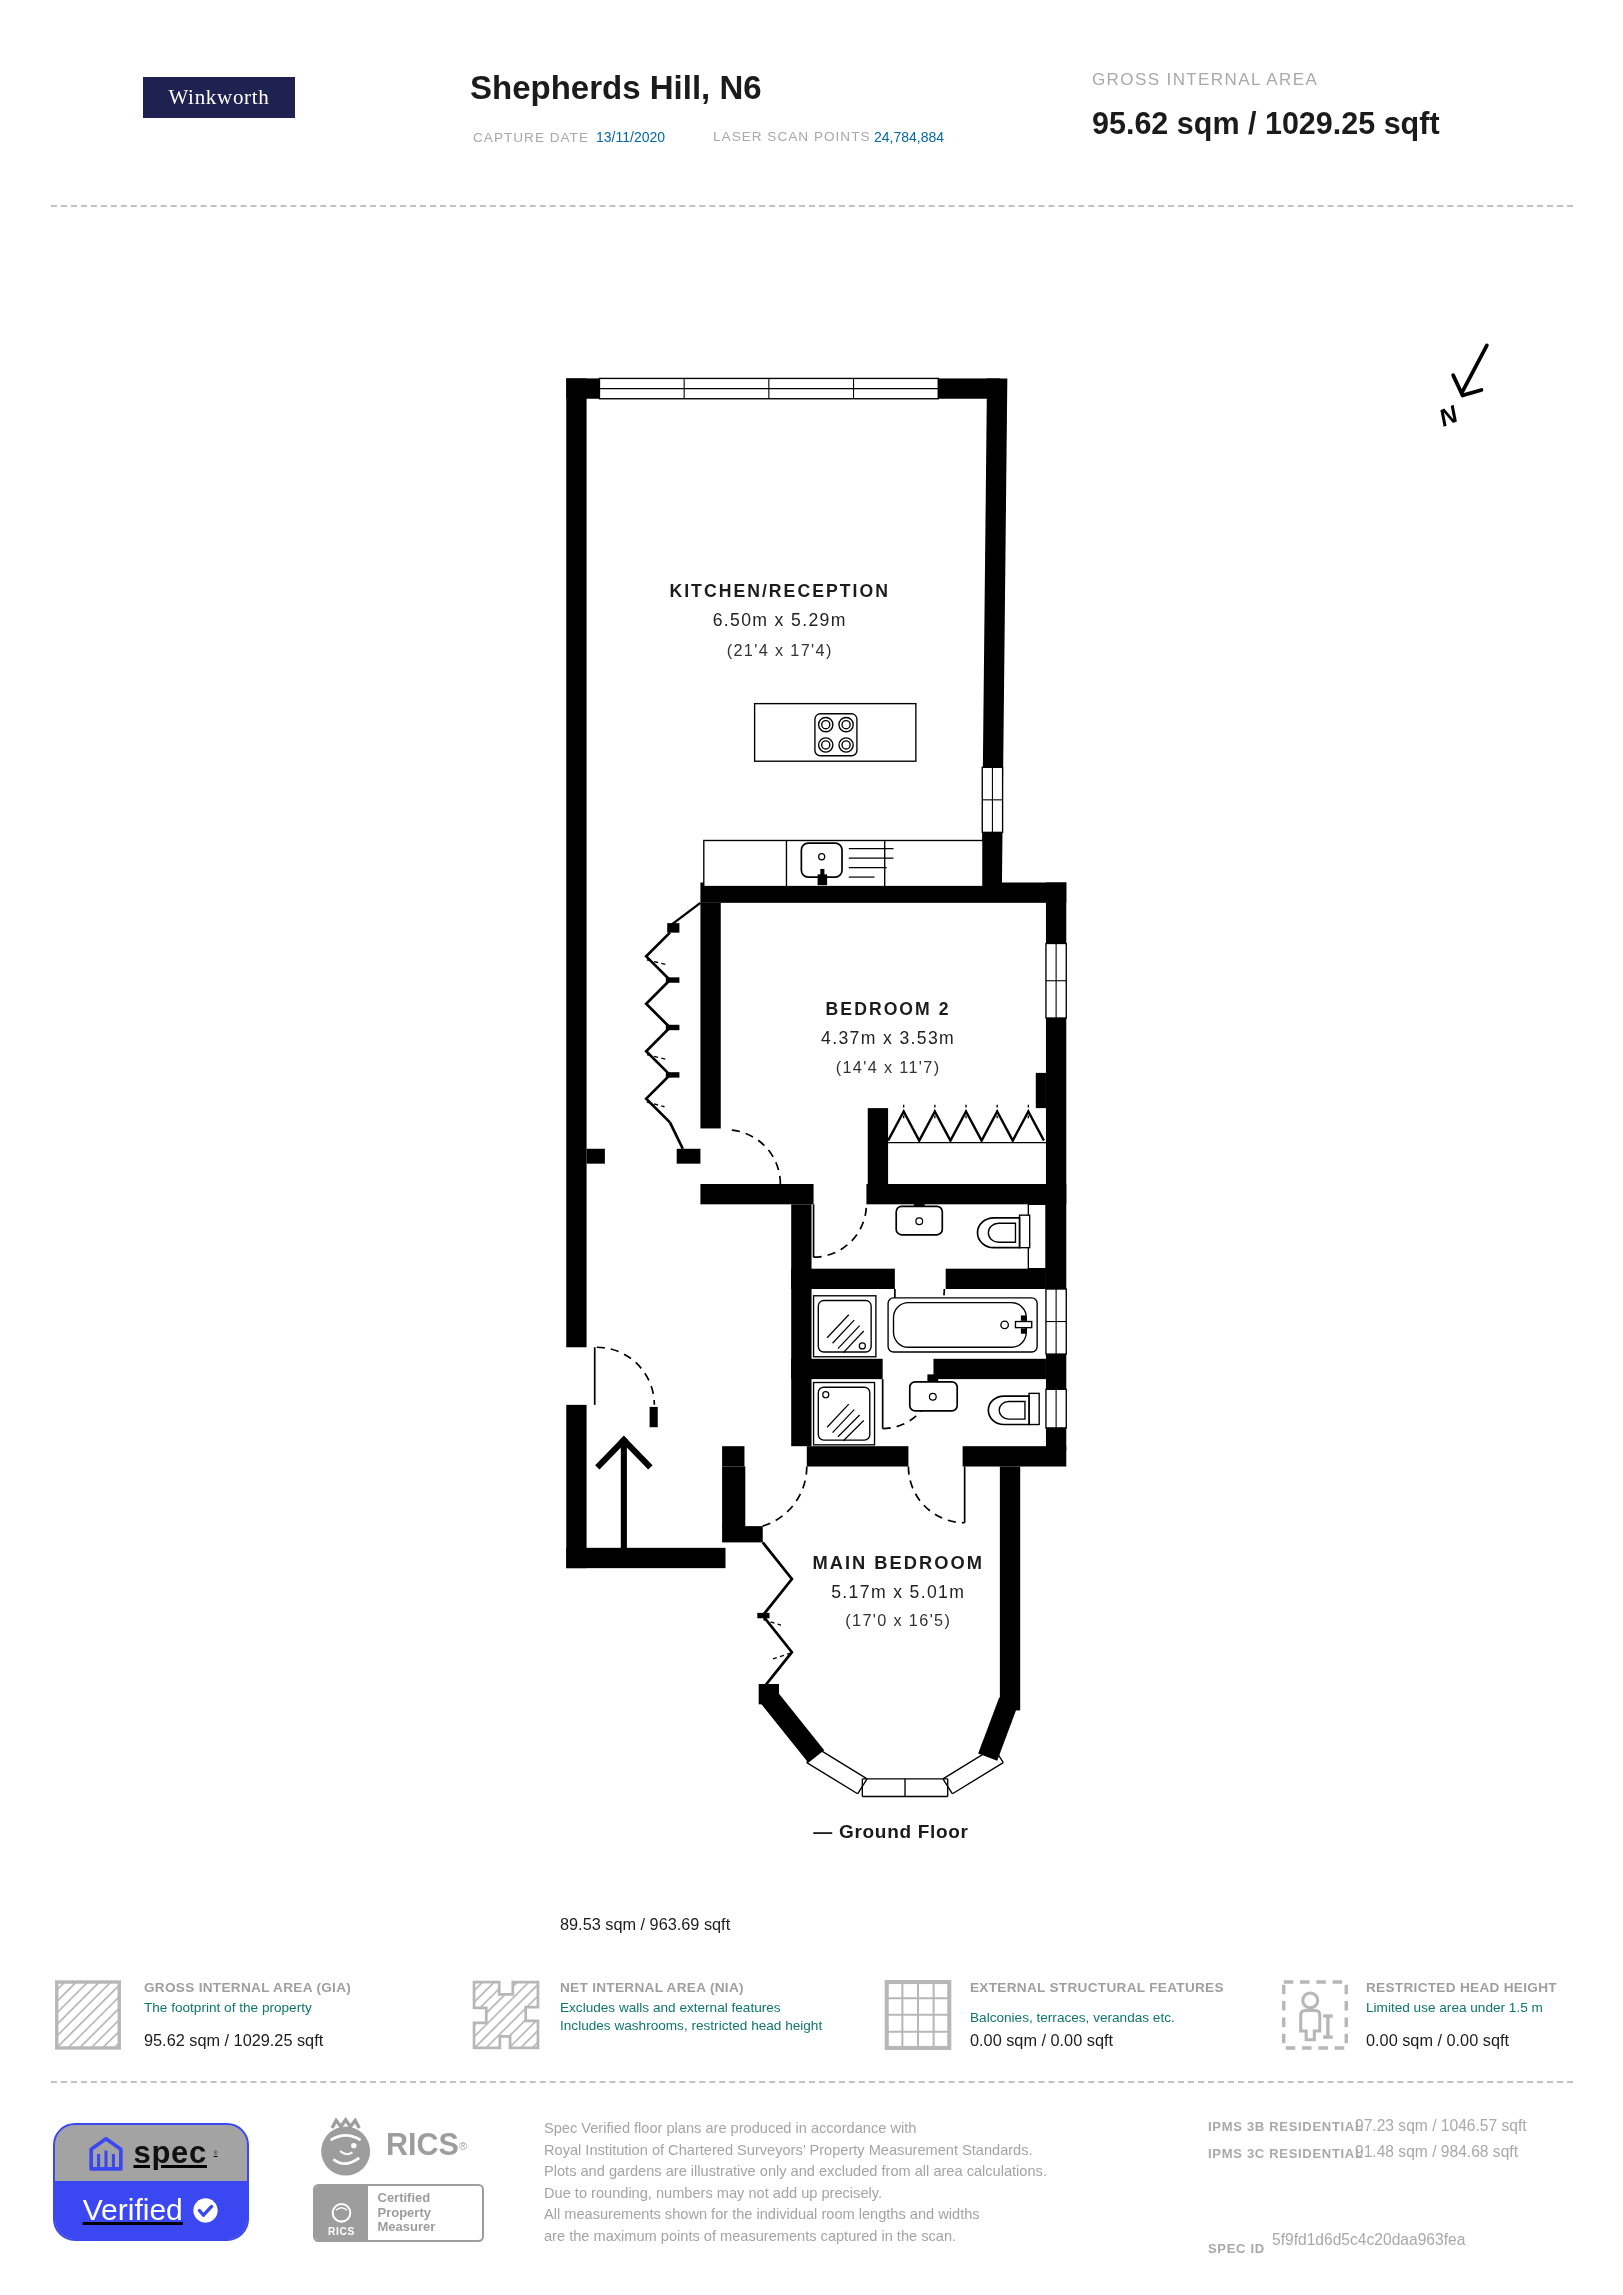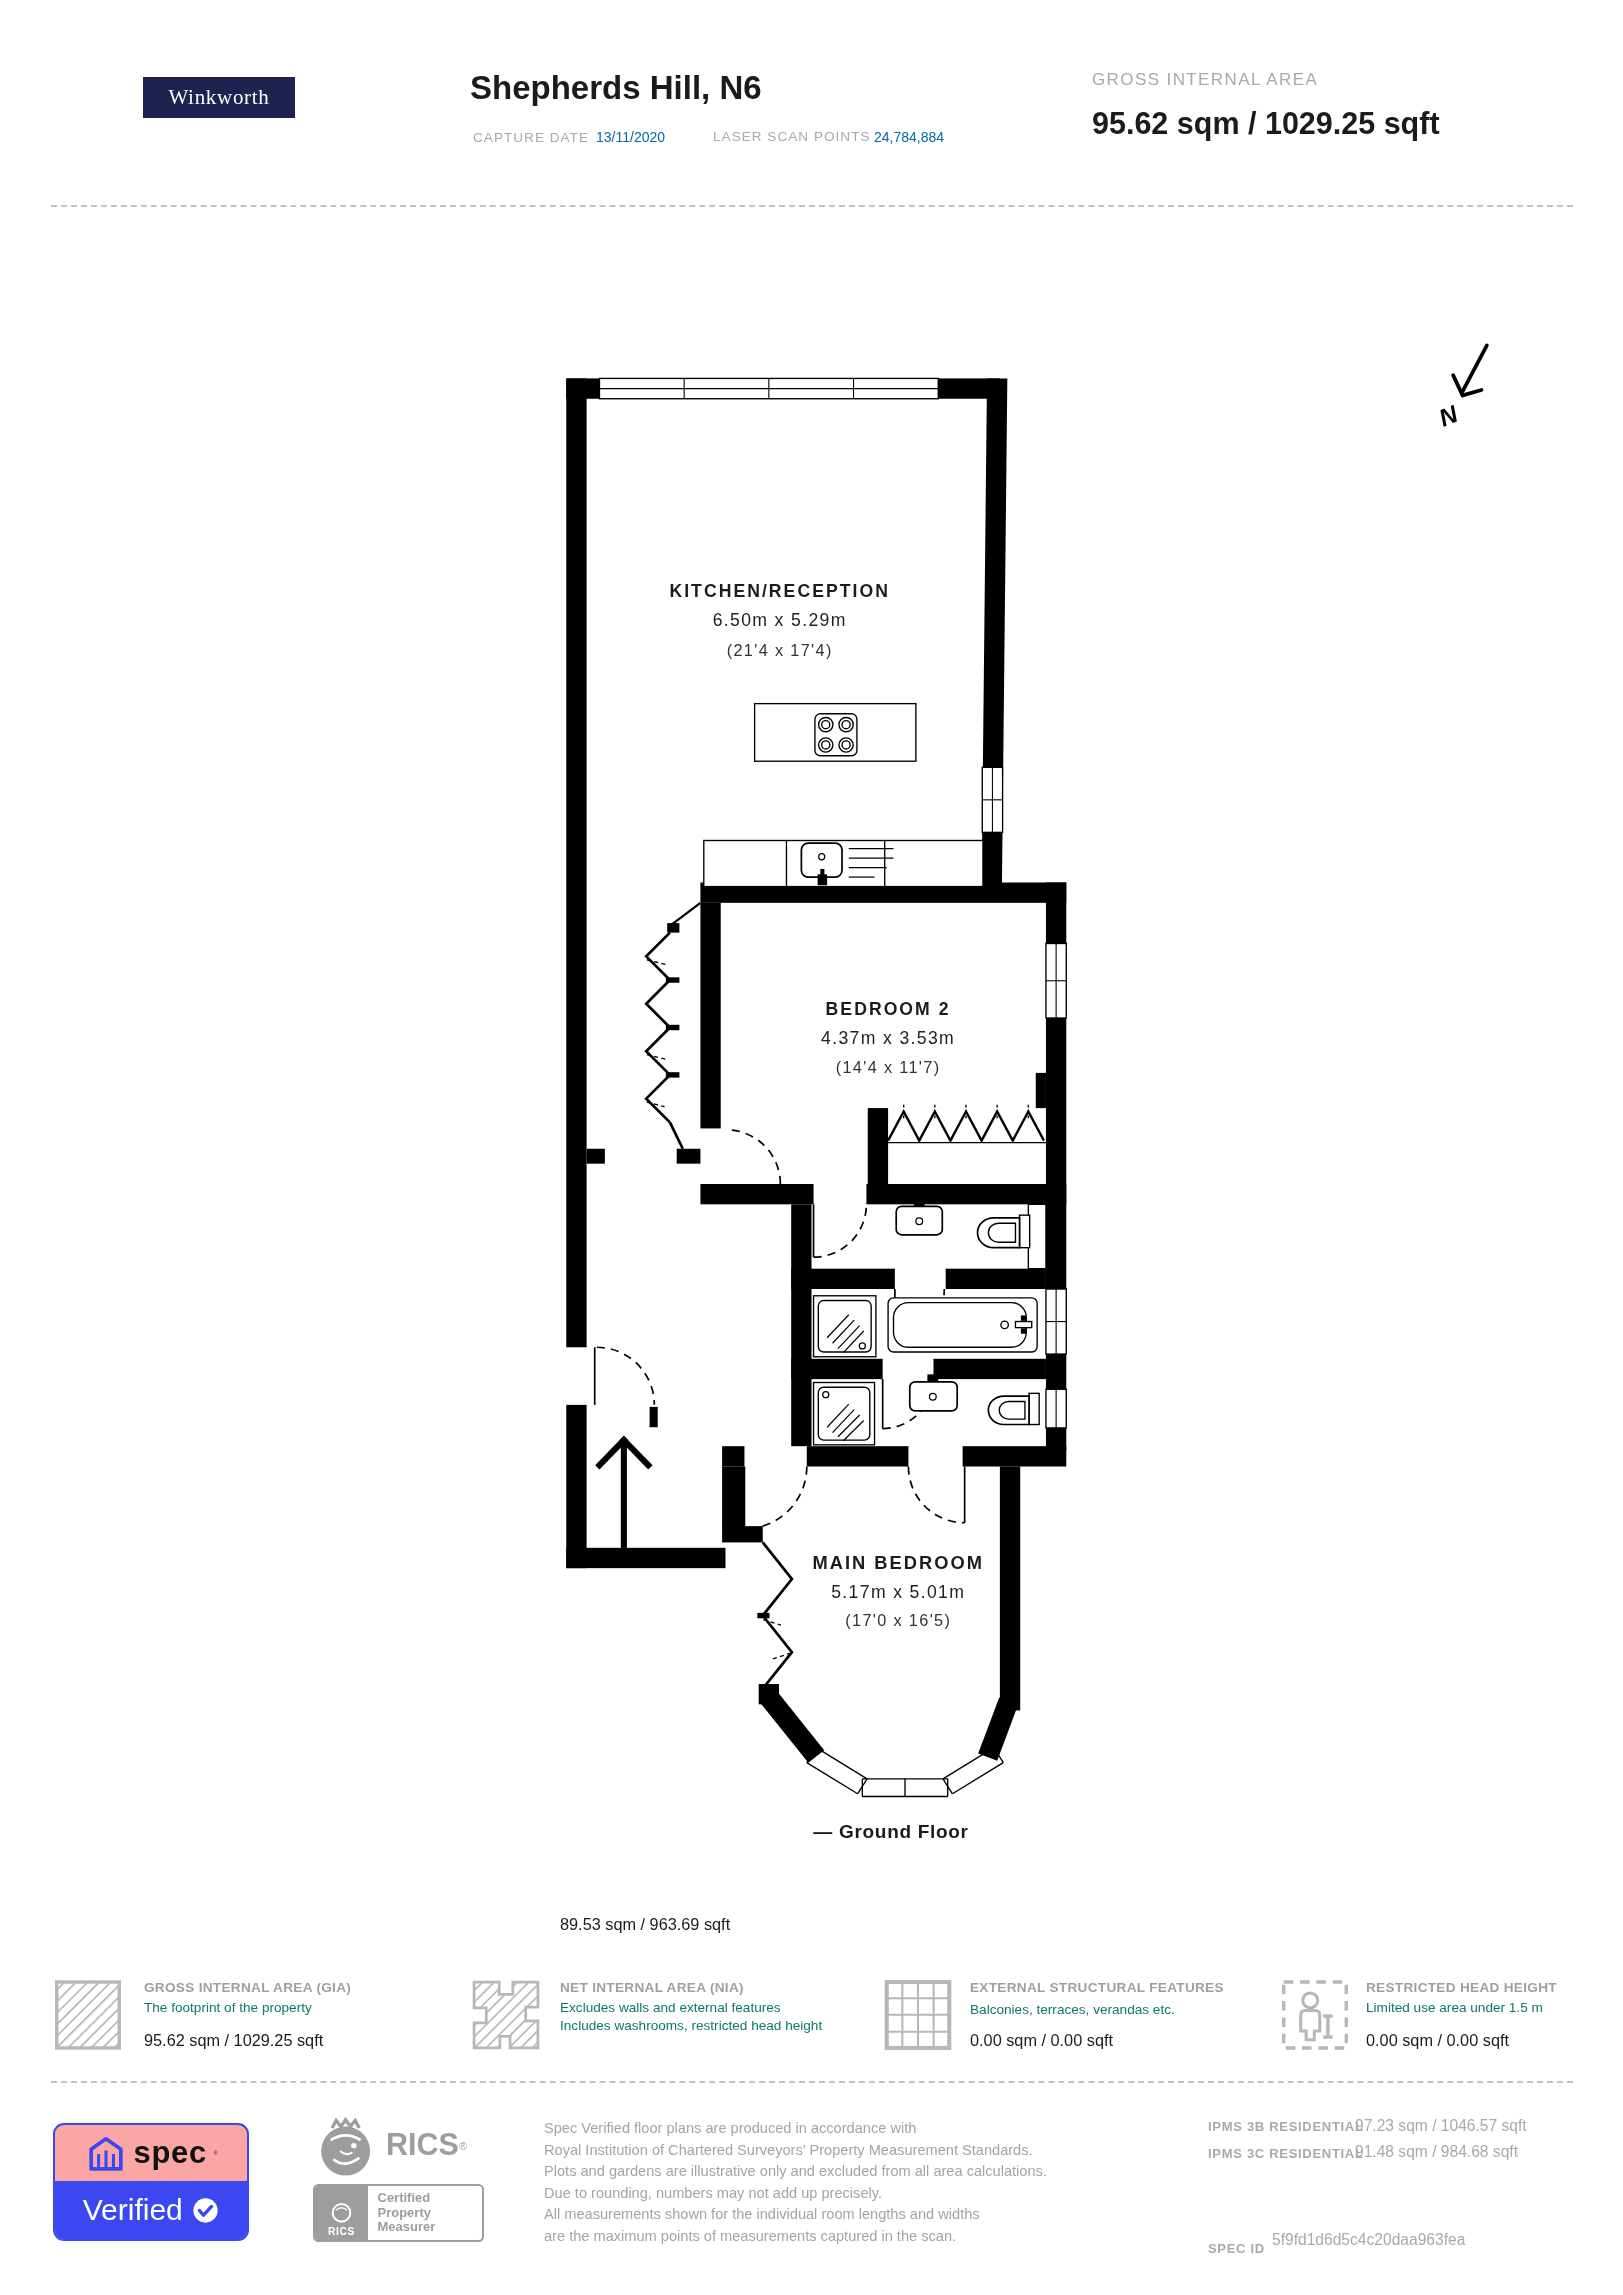--- a/index.html
+++ b/index.html
@@ -12,21 +12,21 @@
   .metaValue{font-size:14px;color:#0369a1;}
   .giaLabel{font-size:17px;color:#a9a9a9;letter-spacing:1.4px;}
   .giaValue{font-size:30.5px;color:#1b1b1b;font-weight:600;}
   .legLabel{font-size:13.6px;font-weight:700;color:#9f9f9f;letter-spacing:0.3px;}
   .legDesc{font-size:13.6px;color:#0f766e;line-height:18.3px;}
   .legValue{font-size:16.3px;color:#1c1c1c;}
   .disc{font-size:14.6px;line-height:21.5px;color:#a4a4a4;}
   .ipmsLabel{font-size:13px;font-weight:700;color:#a9a9a9;letter-spacing:0.7px;}
   .ipmsValue{font-size:15.6px;color:#a9a9a9;}
   .caption{font-size:19px;font-weight:700;color:#1b1b1b;letter-spacing:0.7px;text-align:center;}
-  .specBadge{border:2px solid #3B48F2;border-radius:11px;overflow:hidden;background:#fca5a5;}
+  .specBadge{border:2px solid #3B48F2;border-radius:22px;overflow:hidden;background:#a3a3a3;text-decoration:underline;}
   .specTop{height:56px;display:flex;align-items:center;justify-content:center;gap:6.8px;}
   .specWord{font-size:31px;font-weight:600;color:#111;letter-spacing:0.7px;}
   .specBottom{background:#3B48F2;height:58px;display:flex;align-items:center;justify-content:center;gap:9.5px;color:#fff;font-size:30px;}
   .ricsWord{font-size:30.5px;font-weight:700;color:#9d9d9d;}
   .certBadge{border:2px solid #9d9d9d;border-radius:5.4px;display:flex;overflow:hidden;}
   .certLeft{width:53px;background:#9d9d9d;display:flex;flex-direction:column;align-items:center;justify-content:flex-end;padding-bottom:2.7px;}
   .certLeft span{color:#fff;font-size:10.2px;font-weight:700;letter-spacing:0.7px;}
   .certRight{padding:5.4px 0 0 9.5px;font-size:13px;font-weight:700;color:#9d9d9d;line-height:14.2px;}
   sup{font-size:45%;}
   text{font-family:"Liberation Sans",sans-serif;}
@@ -338,21 +338,21 @@
     <line x1="27" y1="3" x2="27" y2="100"></line>
       <line x1="50" y1="3" x2="50" y2="100"></line>
       <line x1="73" y1="3" x2="73" y2="100"></line>
     <line x1="4" y1="27" x2="96" y2="27"></line>
       <line x1="4" y1="51" x2="96" y2="51"></line>
       <line x1="4" y1="76" x2="96" y2="76"></line>
   </g>
 </svg>
 <div class="abs" style="left:970px;top:1980px;">
   <div class="legLabel">EXTERNAL STRUCTURAL FEATURES</div>
-  <div class="legDesc" style="margin-top:6px;">Balconies, terraces, verandas etc.</div>
+  <div class="legDesc" style="margin-top:14px;">Balconies, terraces, verandas etc.</div>
 </div>
 <div class="abs legValue" style="left:970px;top:2031px;">0.00 sqm / 0.00 sqft</div>
 
 <svg class="abs" style="left:1281px;top:1980px;" width="68" height="70" viewBox="0 0 100 103">
   <rect x="4" y="3" width="92" height="97" fill="none" stroke="#b7b7b7" stroke-width="5" stroke-dasharray="14 10"></rect>
   <g stroke="#b7b7b7" stroke-width="4.5" fill="none">
     <circle cx="43" cy="30" r="11"></circle>
     <path d="M29,75 V52 Q29,45 36,45 H50 Q57,45 57,52 V75 H49 V88 H37 V75 Z"></path>
   </g>
   <g stroke="#b7b7b7" stroke-width="5">

